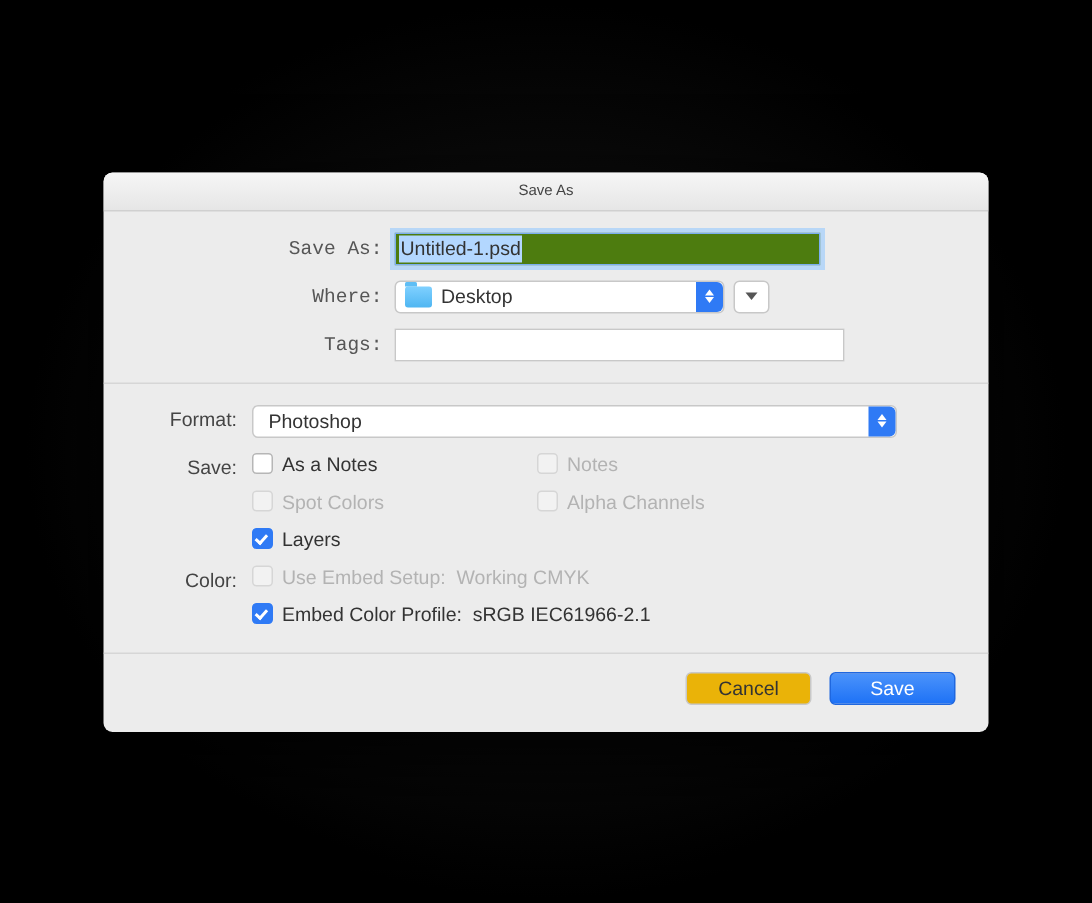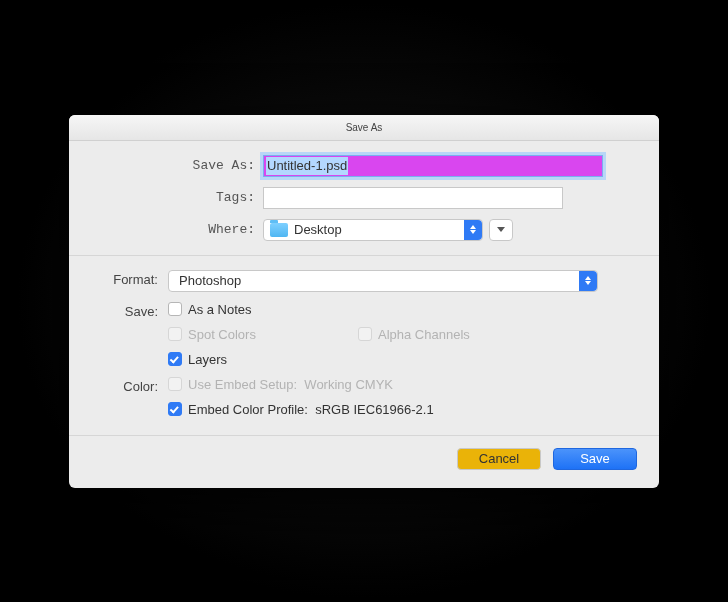--- a/index.html
+++ b/index.html
@@ -65,22 +65,22 @@
     border-radius: 0;
     background: #fff;
     padding: 0 4px;
     font-size: 13px;
     width: 300px;
   }
   .fake-input {
     height: 22px;
     border: 1px solid #7aaef0;
     outline: 3px solid #b8d7f7;
-    background: #d946ef;
-    width: 340px;
+    background: #4d7c0f;
+    width: 284px;
     padding: 1px 2px;
     display: flex;
     align-items: flex-start;
   }
   .fake-input .sel {
     background: #b3d7ff;
     padding: 1px 1px;
     font-size: 13px;
     line-height: 16px;
   }
@@ -264,44 +264,44 @@
       <span>Save As</span>
     </div>
 
     <div class="section1">
       <div class="row">
         <div class="label-col">Save As:</div>
         <div class="field-col">
           <div class="fake-input">
             <span class="sel">Untitled-1.psd</span>
           </div>
-        </div>
-      </div>
-      <div class="row">
-        <div class="label-col">Tags:</div>
-        <div class="field-col">
-          <input class="text" type="text" style="width: 300px;" value="">
         </div>
       </div>
       <div class="row">
         <div class="label-col">Where:</div>
         <div class="field-col">
           <div class="select-where">
             <span class="folder-icon"></span>
             <span>Desktop</span>
             <span class="caps">
               <span class="tri-up"></span>
                 <span class="tri-down"></span>
             </span>
           </div>
           <div class="expand-btn">
             <span class="chev"></span>
           </div>
         </div>
       </div>
+      <div class="row">
+        <div class="label-col">Tags:</div>
+        <div class="field-col">
+          <input class="text" type="text" style="width: 300px;" value="">
+        </div>
+      </div>
     </div>
 
     <hr class="sep">
 
     <div class="section2">
       <div class="grid">
 
         <div class="glabel">Format:</div>
         <div>
           <div class="format-select">
@@ -313,20 +313,24 @@
           </div>
         </div>
 
         <div class="glabel">Save:</div>
         <div>
           <div class="checkrow">
             <span class="chk">
               <span class="box"></span>
               <span class="lbl">As a Notes</span>
             </span>
+            <span class="chk disabled">
+              <span class="box"></span>
+              <span class="lbl">Notes</span>
+            </span>
           </div>
           <div class="checkrow">
             <span class="chk disabled">
               <span class="box"></span>
               <span class="lbl">Spot Colors</span>
             </span>
             <span class="chk disabled">
               <span class="box"></span>
               <span class="lbl">Alpha Channels</span>
             </span>

